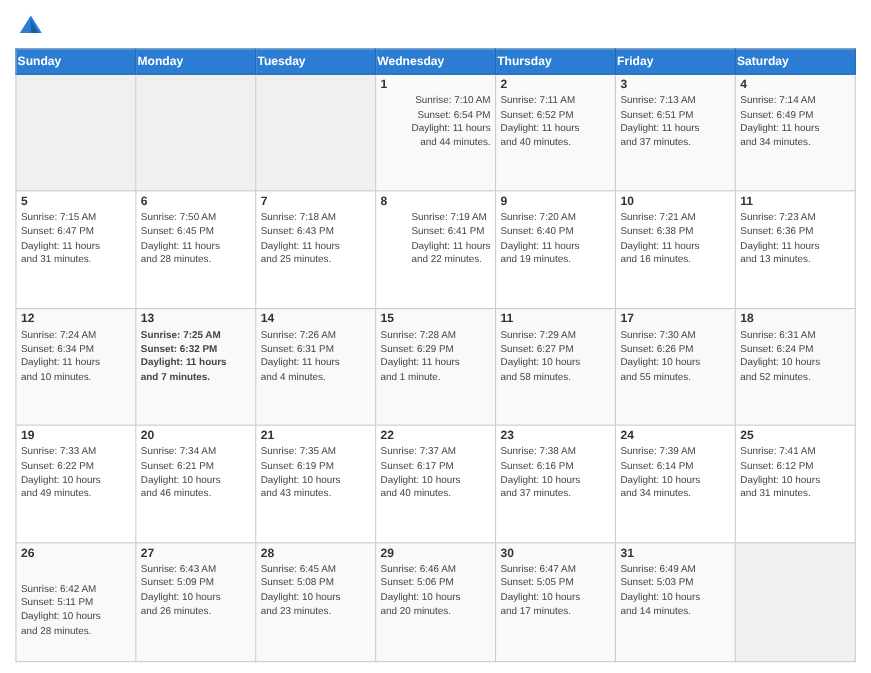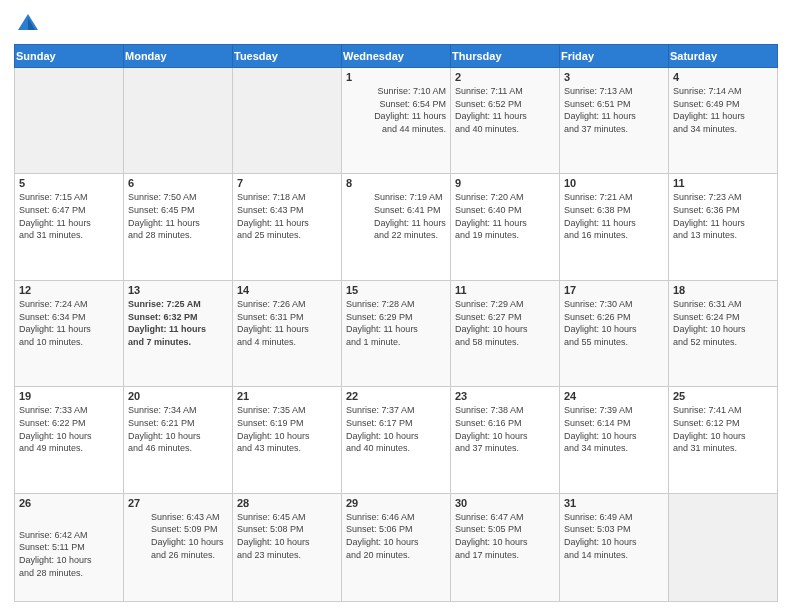--- a/index.html
+++ b/index.html
@@ -329,21 +329,21 @@
         <tr>
           <td>
             <div class="day-number">26</div>
             <div class="day-info" style="white-space: pre-line; margin-top: 20px;">Sunrise: 6:42 AM
 Sunset: 5:11 PM
 Daylight: 10 hours
 and 28 minutes.</div>
           </td>
           <td>
             <div class="day-number">27</div>
-            <div class="day-info" style="white-space: pre-line; margin-left: 23px;">Sunrise: 6:43 AM
+            <div class="day-info" style="white-space: pre-line;">Sunrise: 6:43 AM
 Sunset: 5:09 PM
 Daylight: 10 hours
 and 26 minutes.</div>
           </td>
           <td>
             <div class="day-number">28</div>
             <div class="day-info" style="white-space: pre-line;">Sunrise: 6:45 AM
 Sunset: 5:08 PM
 Daylight: 10 hours
 and 23 minutes.</div>

